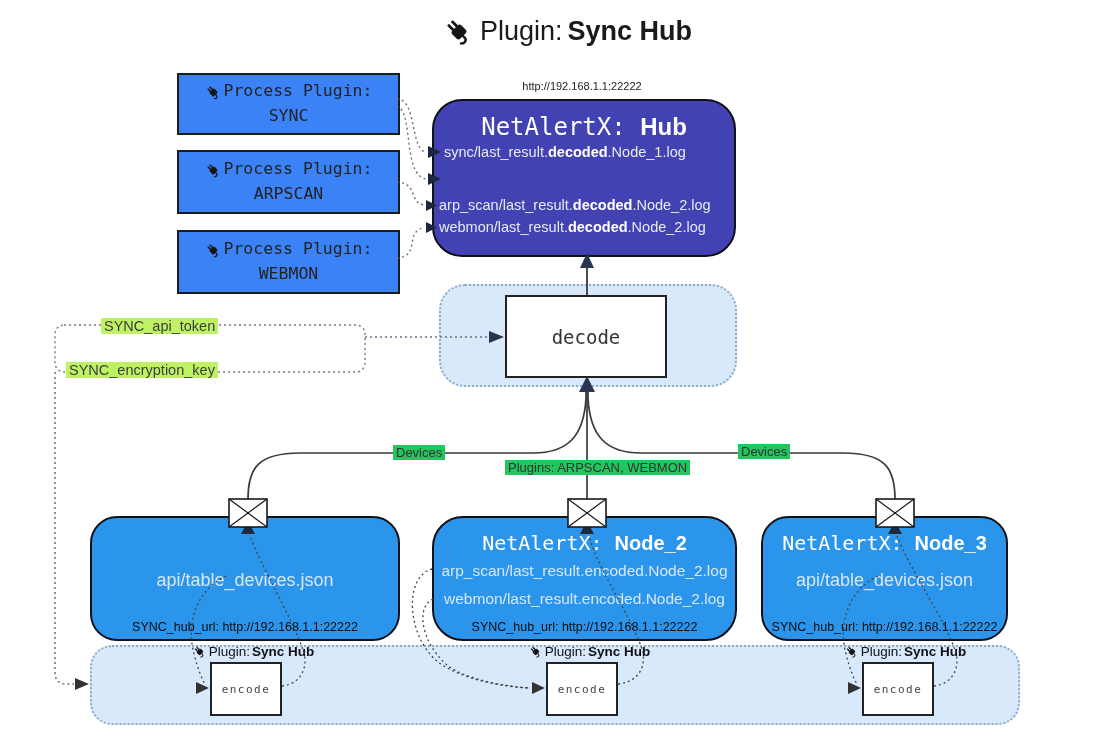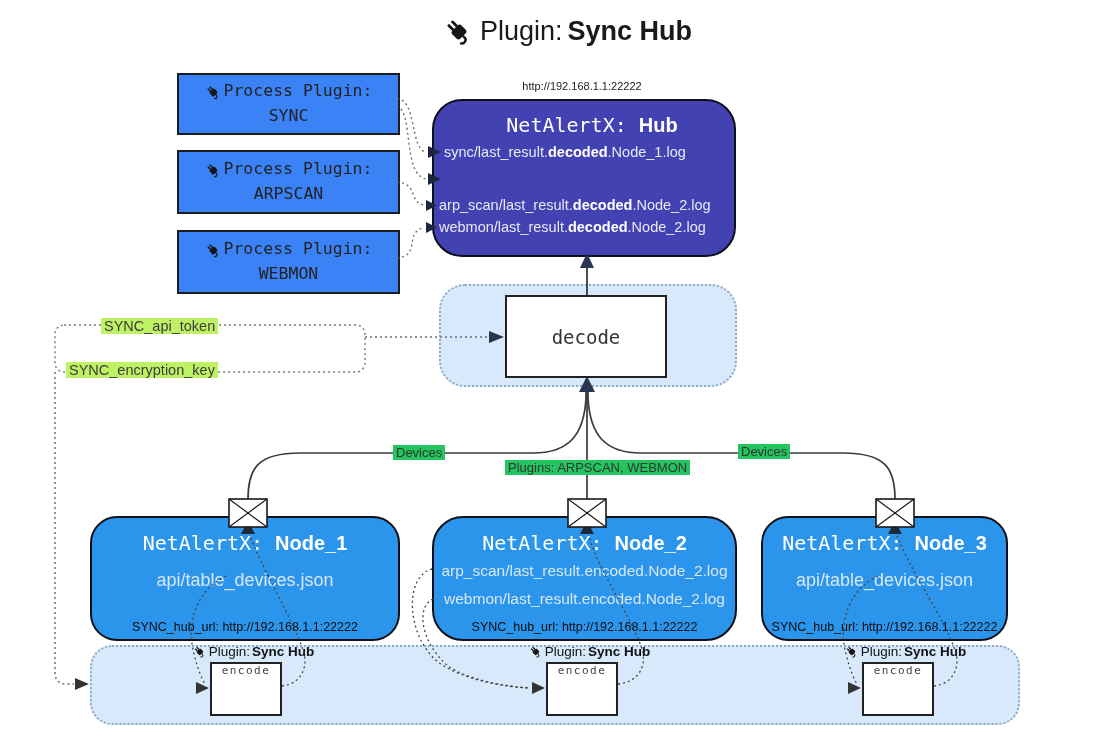--- a/index.html
+++ b/index.html
@@ -17,21 +17,21 @@
         display:flex;flex-direction:column;align-items:center;justify-content:center;line-height:1.5;z-index:2;}
   .pbox .l1{display:flex;align-items:center;gap:1px;}
   #pbox-0{top:73px;height:58px;}
   #pbox-1{top:150px;height:60px;}
   #pbox-2{top:230px;height:60px;}
   
   .hub-url{position:absolute;left:432px;top:80px;width:300px;text-align:center;
            font-size:11px;color:#222;z-index:2;}
   .hub{position:absolute;left:432px;top:99px;width:300px;height:154px;background:#4242b2;
        border:2px solid #101018;border-radius:30px;z-index:2;color:#e8e9f4;}
-  .hub-title{position:absolute;top:12px;left:8px;width:100%;text-align:center;font-size:20px;color:#fff;}
+  .hub-title{position:absolute;top:12px;left:0;width:100%;text-align:center;font-size:24px;color:#fff;}
   .hub-title .mono{font-family:"DejaVu Sans Mono",monospace;}
   .hub-title b{font-weight:700;}
   .hub-row{position:absolute;left:10px;font-size:14.5px;white-space:nowrap;color:#e8e9f4;}
   .hub-row b{color:#fff;font-weight:700;}
   #hub-row-0{top:43px;}
   #hub-row-1{top:70px;}
   #hub-row-2{top:96px;left:5px;}
   #hub-row-3{top:118px;left:5px;}
   
   .decode-wrap{position:absolute;left:439px;top:284px;width:294px;height:99px;background:#d8e9fb;
@@ -55,21 +55,21 @@
   .node-line{position:absolute;left:0;width:100%;text-align:center;color:#d6e7f8;white-space:nowrap;}
   .node-line.single{top:52px;font-size:18px;}
   .node-line.a{top:44px;font-size:15.5px;}
   .node-line.b{top:72px;font-size:15.5px;}
   .node-hub-url{position:absolute;bottom:5px;left:0;width:100%;text-align:center;
                 font-size:12.5px;color:#0d0d0d;white-space:nowrap;}
   
   .band{position:absolute;left:90px;top:645px;width:926px;height:76px;background:#d8e9fb;
         border:2px dotted #8fa9c4;border-radius:22px;z-index:1;}
   .encode-box{position:absolute;top:662px;width:68px;height:50px;background:#fff;border:2px solid #222;
-              display:flex;justify-content:center;z-index:2;
+              display:flex;align-items:center;justify-content:center;z-index:2;
               font-family:"DejaVu Sans Mono",monospace;font-size:11px;letter-spacing:1.5px;color:#444;}
   #encode-0{left:210px;}
   #encode-1{left:546px;}
   #encode-2{left:862px;}
   .enc-label{position:absolute;top:644px;width:160px;display:flex;align-items:center;justify-content:center;
              gap:2px;font-size:13.5px;color:#111;z-index:3;white-space:nowrap;}
   .enc-label b{font-weight:700;}
   #enc-label-0{left:173px;}
   #enc-label-1{left:509px;}
   #enc-label-2{left:825px;}
@@ -153,23 +153,20 @@
 
   <div class="decode-wrap"></div>
   <div class="decode-box">
     <span>decode</span>
   </div>
 
   <div class="cfg" id="cfg-token">SYNC_api_token</div>
   <div class="cfg" id="cfg-key">SYNC_encryption_key</div>
 
   <div class="node" id="node-0">
-    <div class="node-title">
-      <span class="mono">NetAlertX: </span><b>Node_1</b>
-    </div>
     <div class="node-line single">api/table_devices.json</div>
     <div class="node-hub-url">SYNC_hub_url: http://192.168.1.1:22222</div>
   </div>
   <div class="node" id="node-1">
     <div class="node-title">
       <span class="mono">NetAlertX: </span><b>Node_2</b>
     </div>
     <div class="node-line a">arp_scan/last_result.encoded.Node_2.log</div>
     <div class="node-line b">webmon/last_result.encoded.Node_2.log</div>
     <div class="node-hub-url">SYNC_hub_url: http://192.168.1.1:22222</div>

